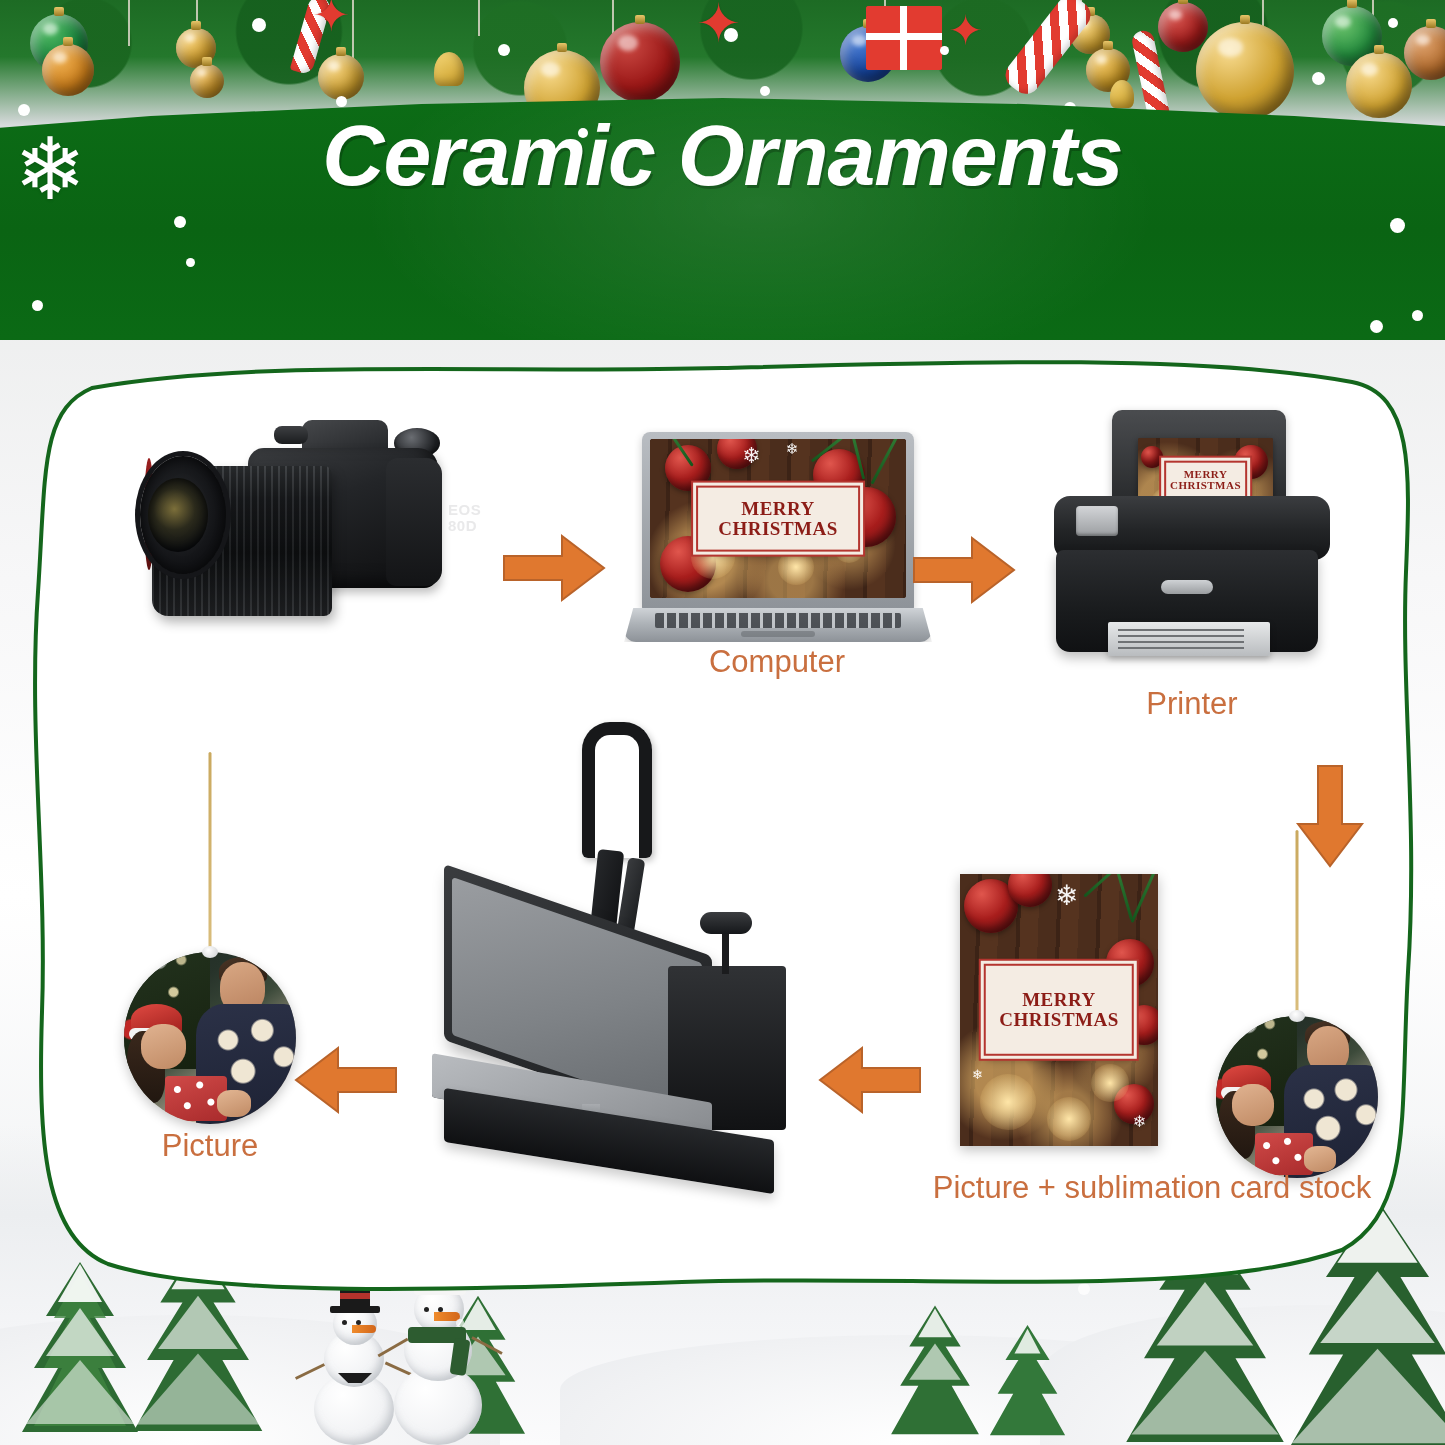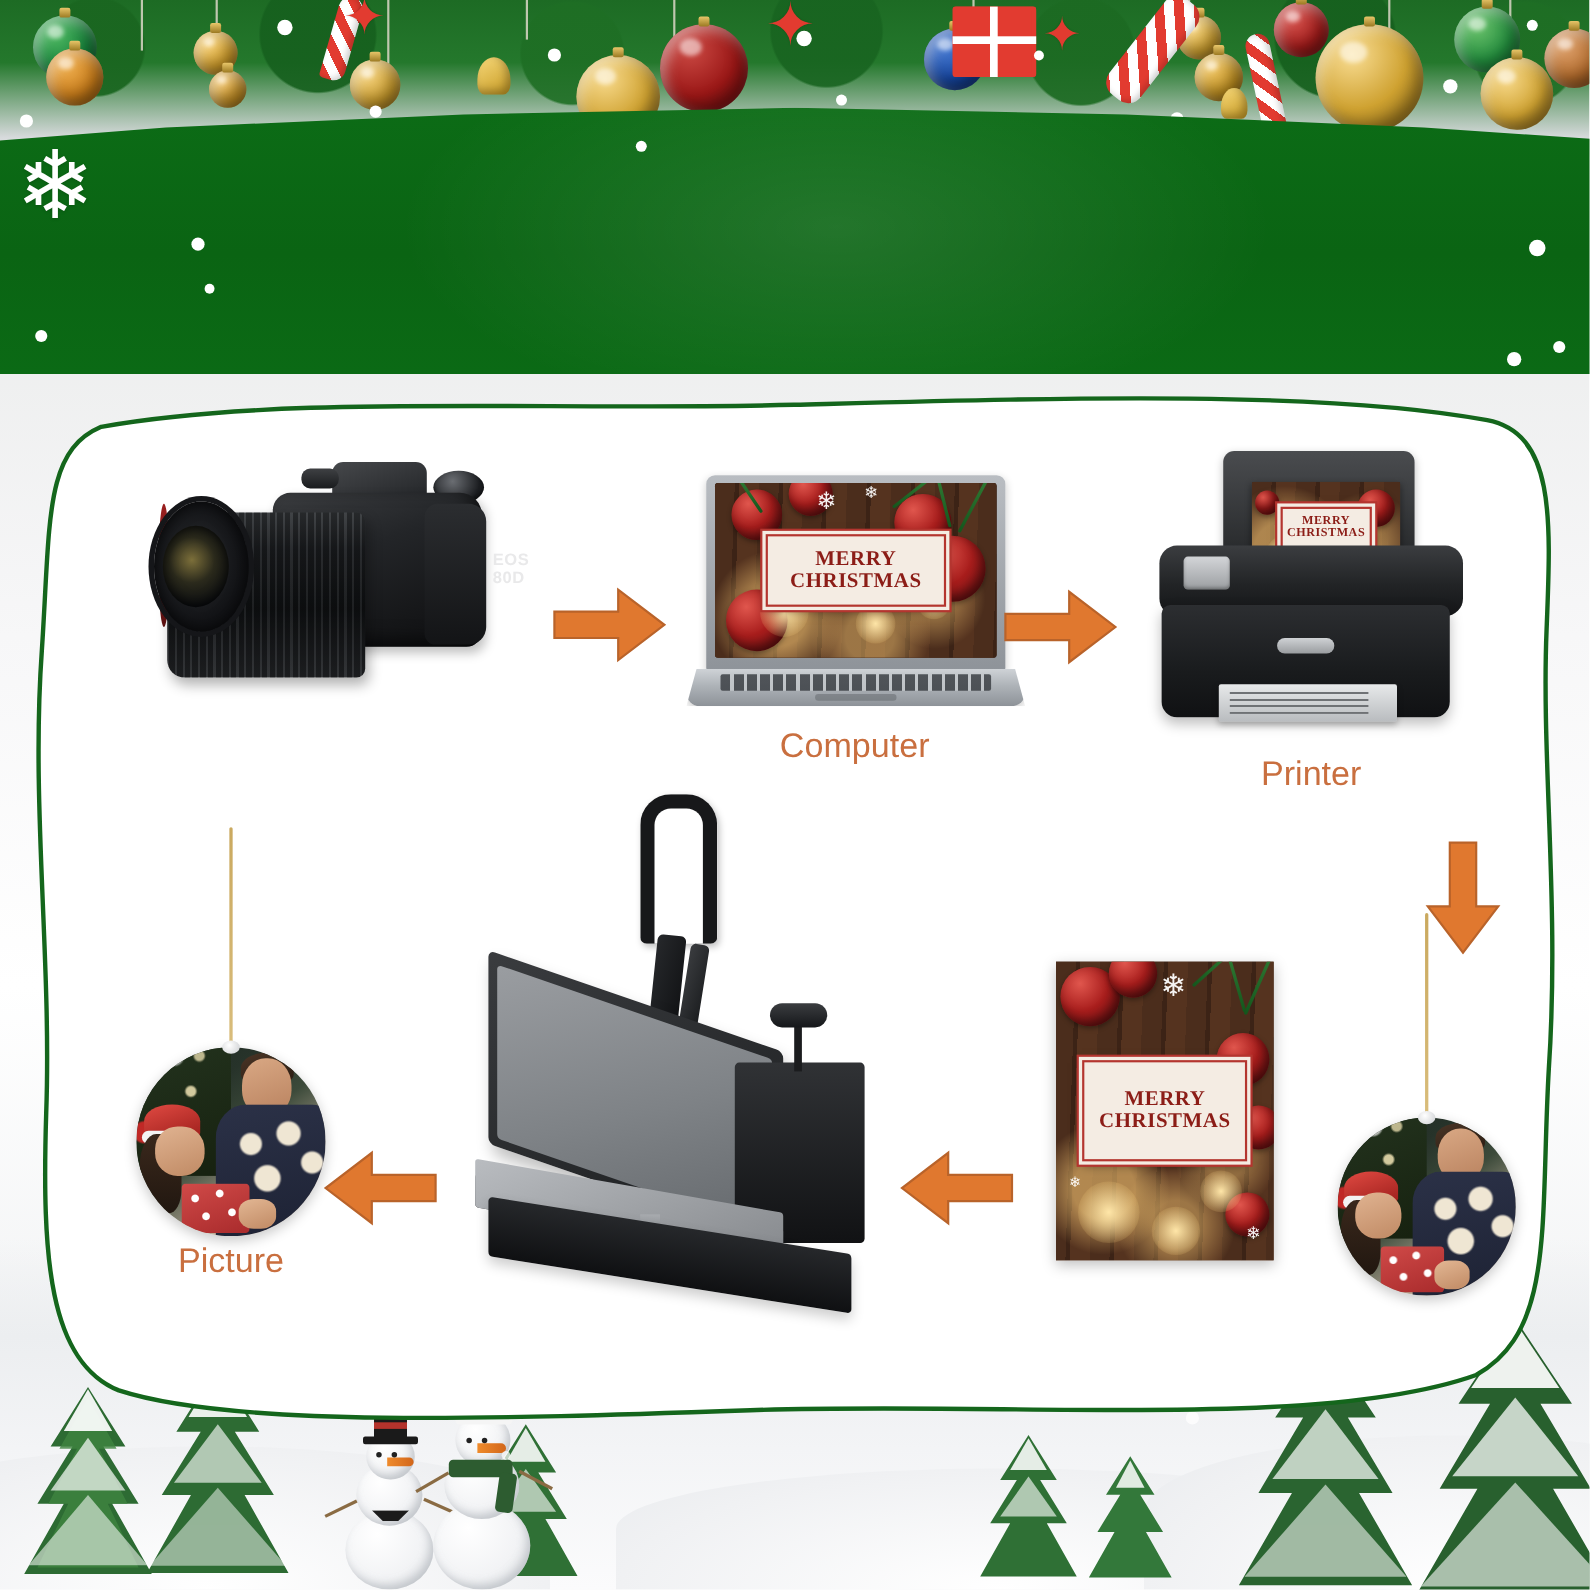--- a/index.html
+++ b/index.html
@@ -665,20 +665,21 @@
   <div class="bigflake" style="left:14px;top:126px;font-size:86px;">❄</div>
   <div class="snowdot" style="left:174px;top:216px;width:12px;height:12px;z-index:6;"></div>
   <div class="snowdot" style="left:186px;top:258px;width:9px;height:9px;z-index:6;"></div>
   <div class="snowdot" style="left:32px;top:300px;width:11px;height:11px;z-index:6;"></div>
   <div class="snowdot" style="left:578px;top:128px;width:10px;height:10px;z-index:6;"></div>
   <div class="snowdot" style="left:1390px;top:218px;width:15px;height:15px;z-index:6;"></div>
   <div class="snowdot" style="left:1412px;top:310px;width:11px;height:11px;z-index:6;"></div>
   <div class="snowdot" style="left:1370px;top:320px;width:13px;height:13px;z-index:6;"></div>
 
   <div class="title">
+    <span class="l2">Ceramic Ornaments</span>
   </div>
 
   <div class="panel-wrap">
     <svg class="panel-svg" width="1400" height="960" viewBox="0 0 1400 960" preserveAspectRatio="none">
       <path d="M70,36 C240,6 470,22 700,16 C930,10 1180,2 1330,30
                C1392,42 1388,120 1384,220
                C1379,340 1396,470 1386,620
                C1378,760 1392,858 1320,898
                C1180,948 900,922 660,930
                C430,938 190,946 86,912
@@ -740,21 +741,21 @@
                   </span>
                 </div>
               </div>
             </div>
           </div>
           <div class="kbd">
               <div class="keys"></div>
               <div class="trackpad"></div>
             </div>
         </div>
-        <div class="step-label" style="top:248px;">Computer</div>
+        <div class="step-label" style="top:232px;">Computer</div>
       </div>
 
       <div class="arrow" style="left:890px;top:180px;">
         <svg width="104" height="76" viewBox="0 0 104 76">
           <path d="M2,26 L60,26 L60,6 L102,38 L60,70 L60,50 L2,50 Z" fill="#e0782f" stroke="#b9632a" stroke-width="2"></path>
         </svg>
       </div>
 
       <div class="step" style="left:1010px;top:28px;width:320px;height:340px;">
         <div class="printer" style="left:10px;top:30px;width:300px;height:256px;">
@@ -829,20 +830,21 @@
                 <div class="man-body"></div>
               <div class="woman-hat"></div>
                 <div class="woman-hair"></div>
                 <div class="woman-head"></div>
               <div class="gift"></div>
                 <div class="hand"></div>
             </div>
           </div>
         </div>
 
+        <div class="step-label" style="top:318px;">Picture + sublimation card stock</div>
       </div>
 
       <div class="arrow" style="left:796px;top:690px;">
         <svg width="104" height="76" viewBox="0 0 104 76">
           <path d="M102,26 L44,26 L44,6 L2,38 L44,70 L44,50 L102,50 Z" fill="#e0782f" stroke="#b9632a" stroke-width="2"></path>
         </svg>
       </div>
 
       <div class="step" style="left:390px;top:370px;width:380px;height:480px;">
         <div class="press" style="left:20px;top:0;width:360px;height:450px;">

